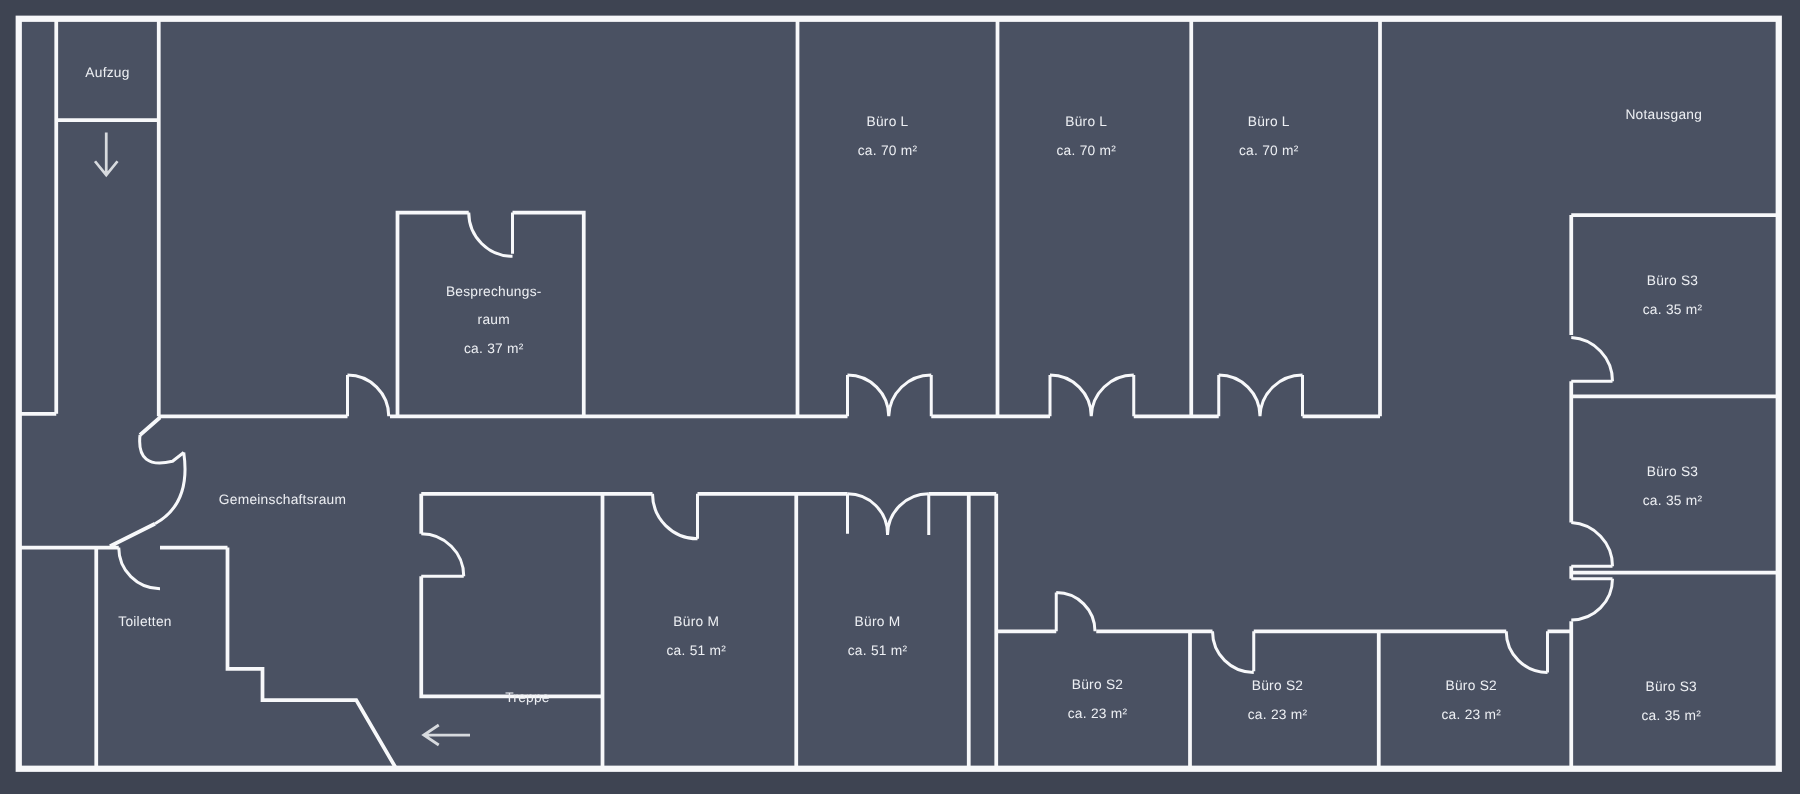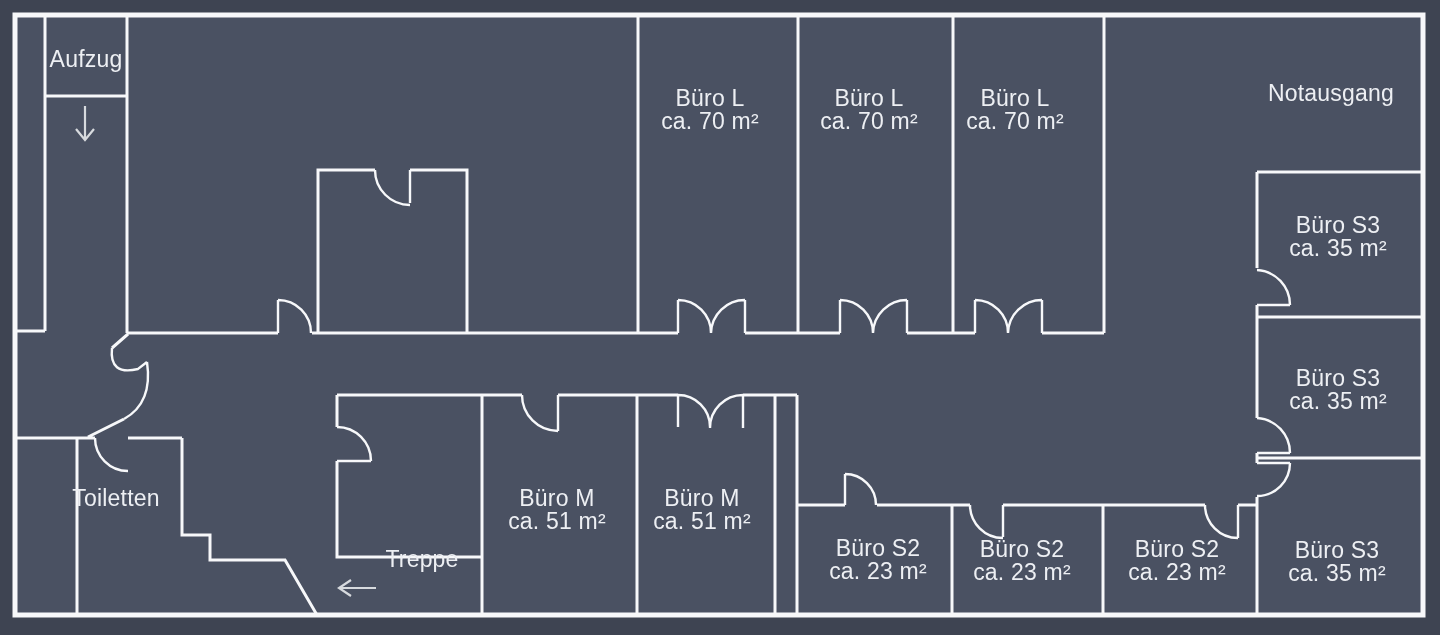--- a/index.html
+++ b/index.html
@@ -12,21 +12,21 @@
   #stage{position:relative;width:1440px;height:635px;overflow:hidden;
          font-family:"Liberation Sans","DejaVu Sans",sans-serif;}
   #plan-svg{position:absolute;left:0;top:0;}
   .floor{fill:var(--floor);}
   .wall{stroke:var(--wall);fill:none;}
   .wall-outer{stroke-width:5;}
   .wall-inner{stroke-width:3;}
   .door{stroke:var(--wall);fill:none;stroke-width:2.4;}
   .arrow{stroke:#d7dade;fill:none;stroke-width:2.2;}
   .room-label{position:absolute;transform:translate(-50%,-50%);
-              color:var(--text);font-size:23px;line-height:23px;
+              color:var(--text);font-size:11px;line-height:23px;
               text-align:center;white-space:nowrap;letter-spacing:.2px;}
 </style>
 </head>
 <body>
 
 <div id="stage">
 
   <svg id="plan-svg" width="1440" height="635" viewBox="0 0 1440 635">
 
     <rect class="floor" x="15" y="15" width="1408" height="600"></rect>
@@ -99,36 +99,44 @@
 
   <div class="room-label" style="left:1015px;top:110px">
     <div>Büro L</div>
     <div>ca. 70 m²</div>
   </div>
 
   <div class="room-label" style="left:1331px;top:93px">
     <div>Notausgang</div>
   </div>
 
+  <div class="room-label" style="left:395px;top:257px">
+    <div>Besprechungs-</div>
+    <div>raum</div>
+    <div>ca. 37 m²</div>
+  </div>
 
   <div class="room-label" style="left:1338px;top:237px">
     <div>Büro S3</div>
     <div>ca. 35 m²</div>
   </div>
 
   <div class="room-label" style="left:1338px;top:390px">
     <div>Büro S3</div>
     <div>ca. 35 m²</div>
   </div>
 
   <div class="room-label" style="left:1337px;top:562px">
     <div>Büro S3</div>
     <div>ca. 35 m²</div>
   </div>
 
+  <div class="room-label" style="left:226px;top:401px">
+    <div>Gemeinschaftsraum</div>
+  </div>
 
   <div class="room-label" style="left:116px;top:498px">
     <div>Toiletten</div>
   </div>
 
 
   <div class="room-label" style="left:557px;top:510px">
     <div>Büro M</div>
     <div>ca. 51 m²</div>
   </div>

